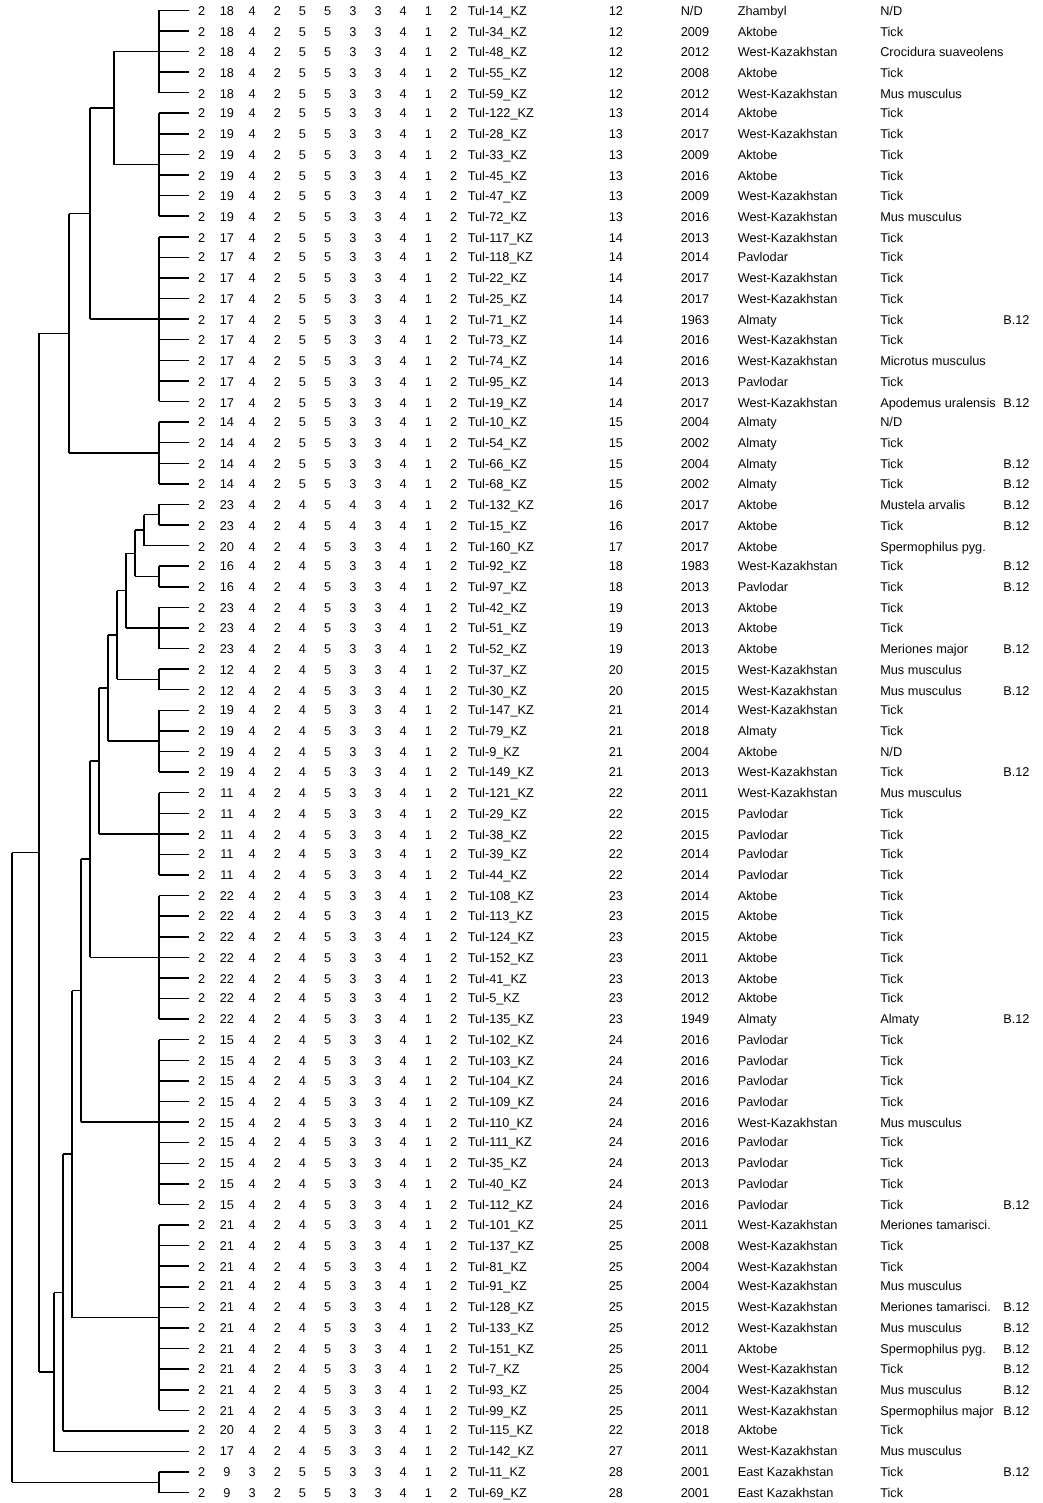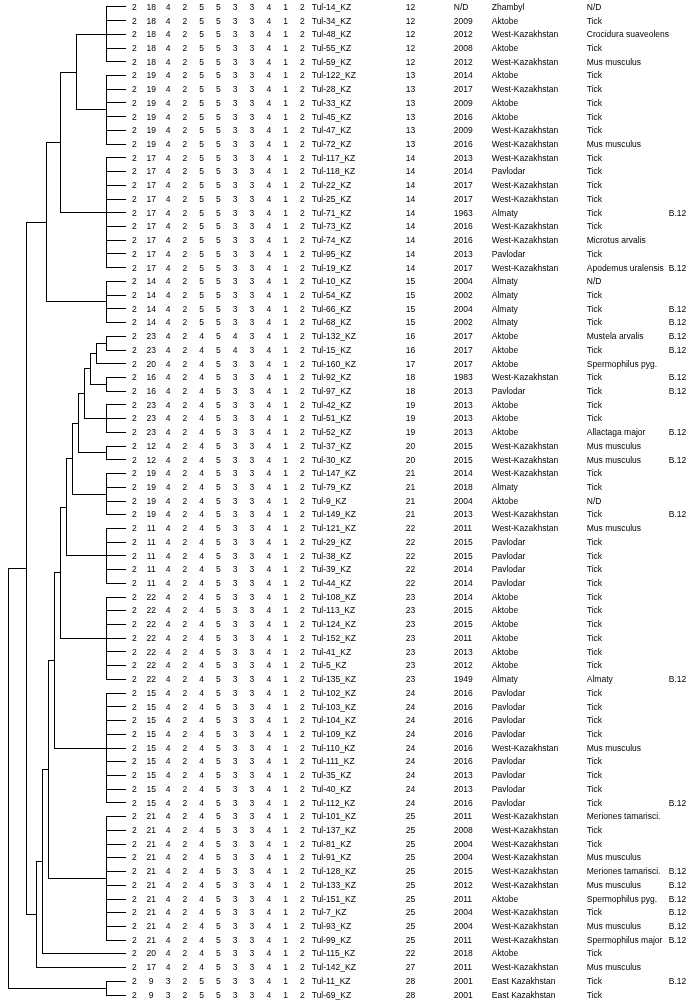--- a/index.html
+++ b/index.html
@@ -503,21 +503,21 @@
         <div class="cell num">5</div>
         <div class="cell num">3</div>
         <div class="cell num">3</div>
         <div class="cell num">4</div>
         <div class="cell num">1</div>
         <div class="cell num">2</div>
         <div class="cell strain">Tul-74_KZ</div>
         <div class="cell cluster">14</div>
         <div class="cell year">2016</div>
         <div class="cell region">West-Kazakhstan</div>
-        <div class="cell source">Microtus arvalis</div>
+        <div class="cell source">Microtus musculus</div>
         <div class="cell biovar"></div>
       </div>
       <div class="row">
         <div class="cell num">2</div>
         <div class="cell num">17</div>
         <div class="cell num">4</div>
         <div class="cell num">2</div>
         <div class="cell num">5</div>
         <div class="cell num">5</div>
         <div class="cell num">3</div>
@@ -769,21 +769,21 @@
         <div class="cell num">5</div>
         <div class="cell num">3</div>
         <div class="cell num">3</div>
         <div class="cell num">4</div>
         <div class="cell num">1</div>
         <div class="cell num">2</div>
         <div class="cell strain">Tul-52_KZ</div>
         <div class="cell cluster">19</div>
         <div class="cell year">2013</div>
         <div class="cell region">Aktobe</div>
-        <div class="cell source">Allactaga major</div>
+        <div class="cell source">Meriones major</div>
         <div class="cell biovar">B.12</div>
       </div>
       <div class="row">
         <div class="cell num">2</div>
         <div class="cell num">12</div>
         <div class="cell num">4</div>
         <div class="cell num">2</div>
         <div class="cell num">4</div>
         <div class="cell num">5</div>
         <div class="cell num">3</div>

